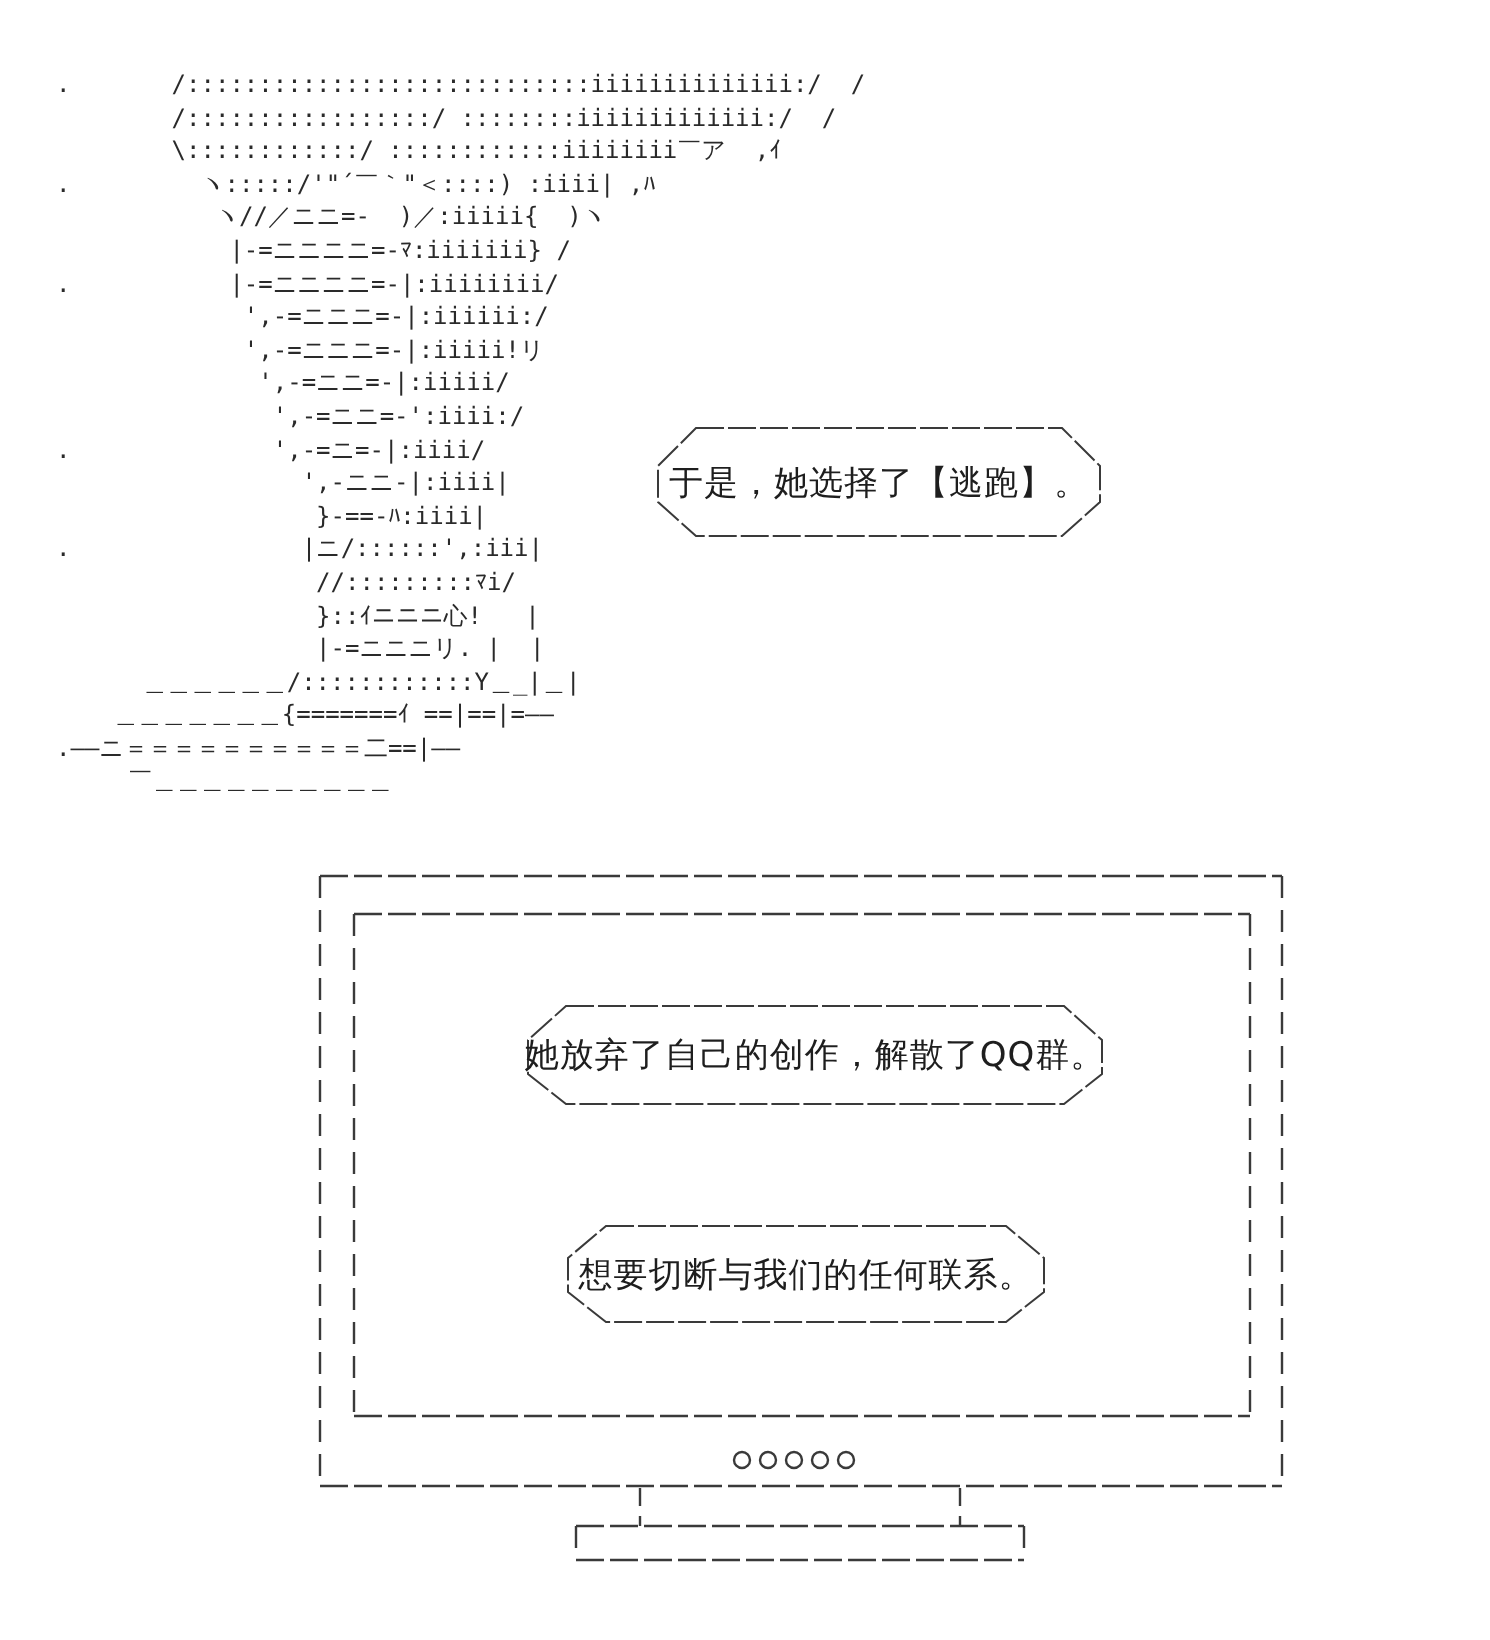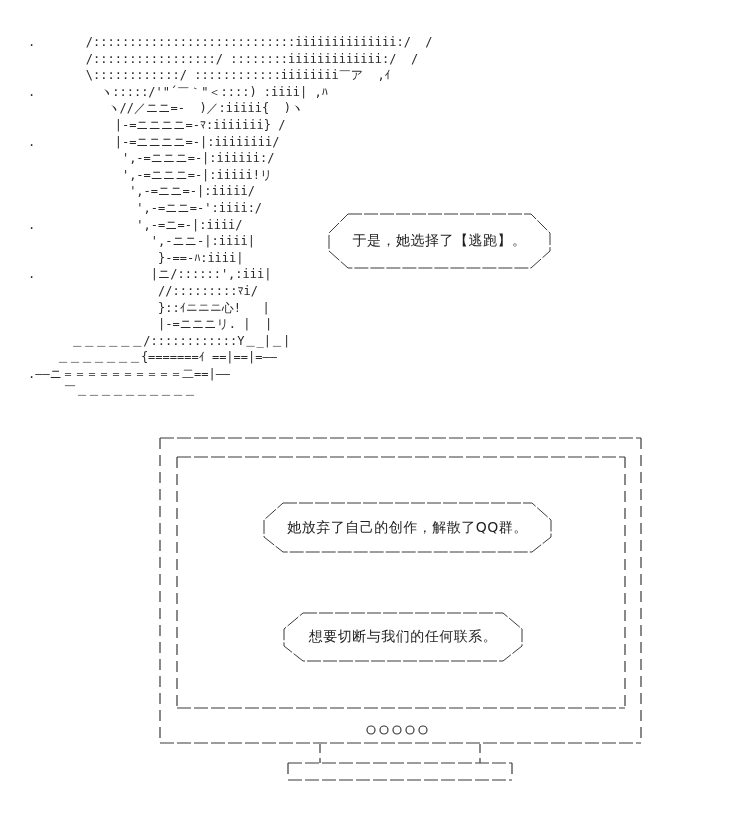--- a/index.html
+++ b/index.html
@@ -37,21 +37,21 @@
   }
   .bubble .bubble-text {
     position: absolute;
     left: 0;
     top: 0;
     right: 0;
     bottom: 0;
     display: flex;
     align-items: center;
     justify-content: center;
-    font-size: 14px;
+    font-size: 17px;
     letter-spacing: 0.5px;
     color: #1e1e1e;
     white-space: nowrap;
   }
   #bubble-narration { left: 328px; top: 213px; width: 223px; height: 56px; }
   #bubble-tv-1      { left: 263px; top: 502px; width: 289px; height: 51px; }
   #bubble-tv-2      { left: 283px; top: 612px; width: 240px; height: 50px; }
   .tv-svg {
     position: absolute;
     left: 150px;

